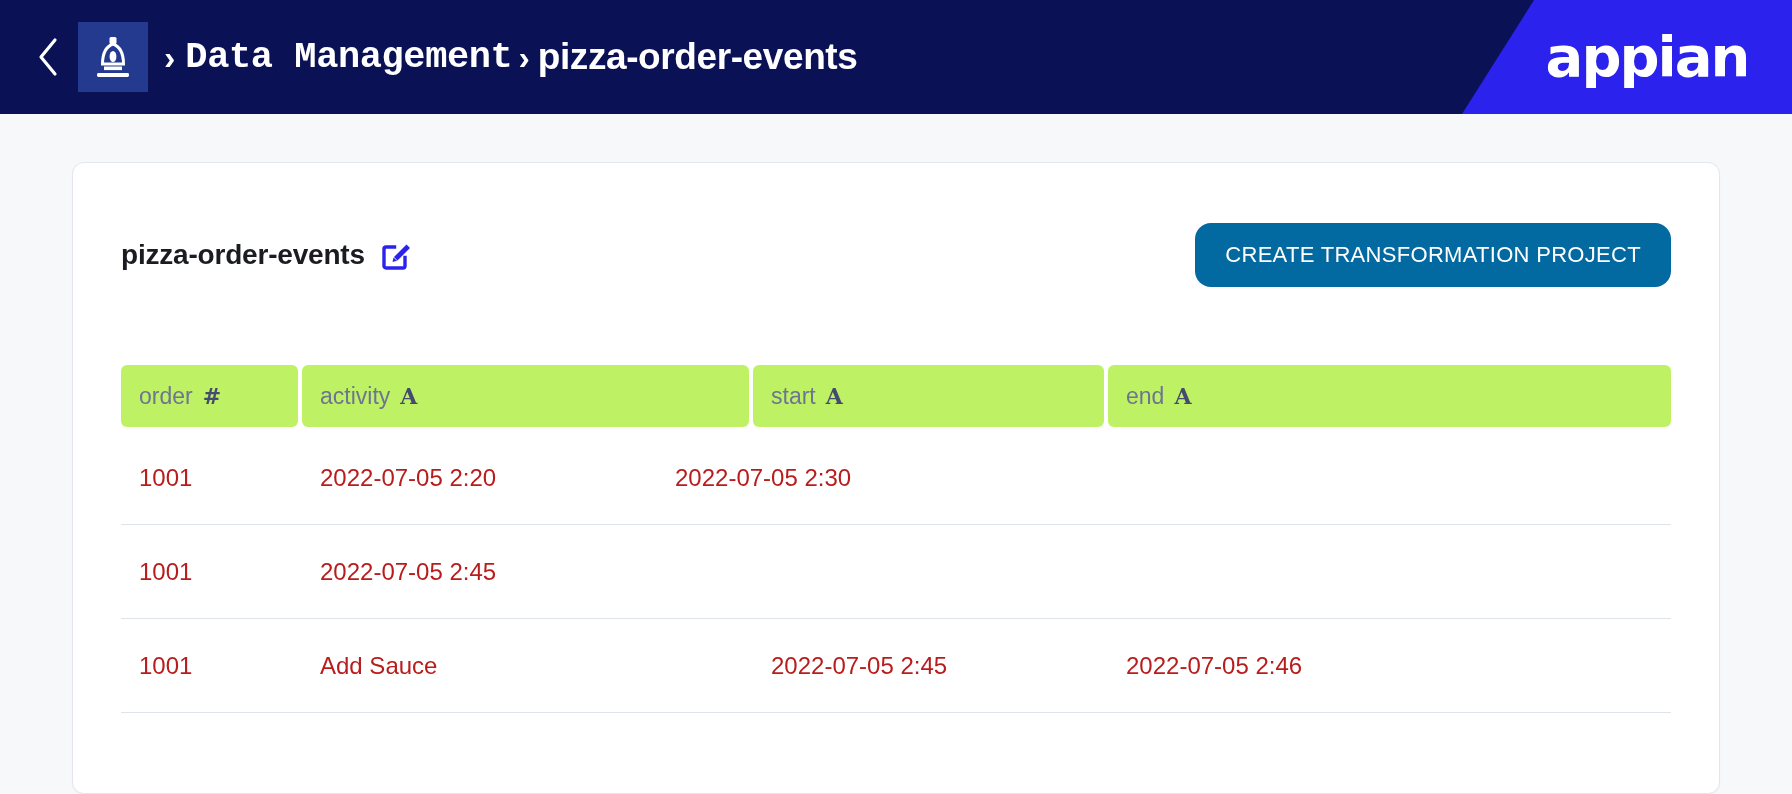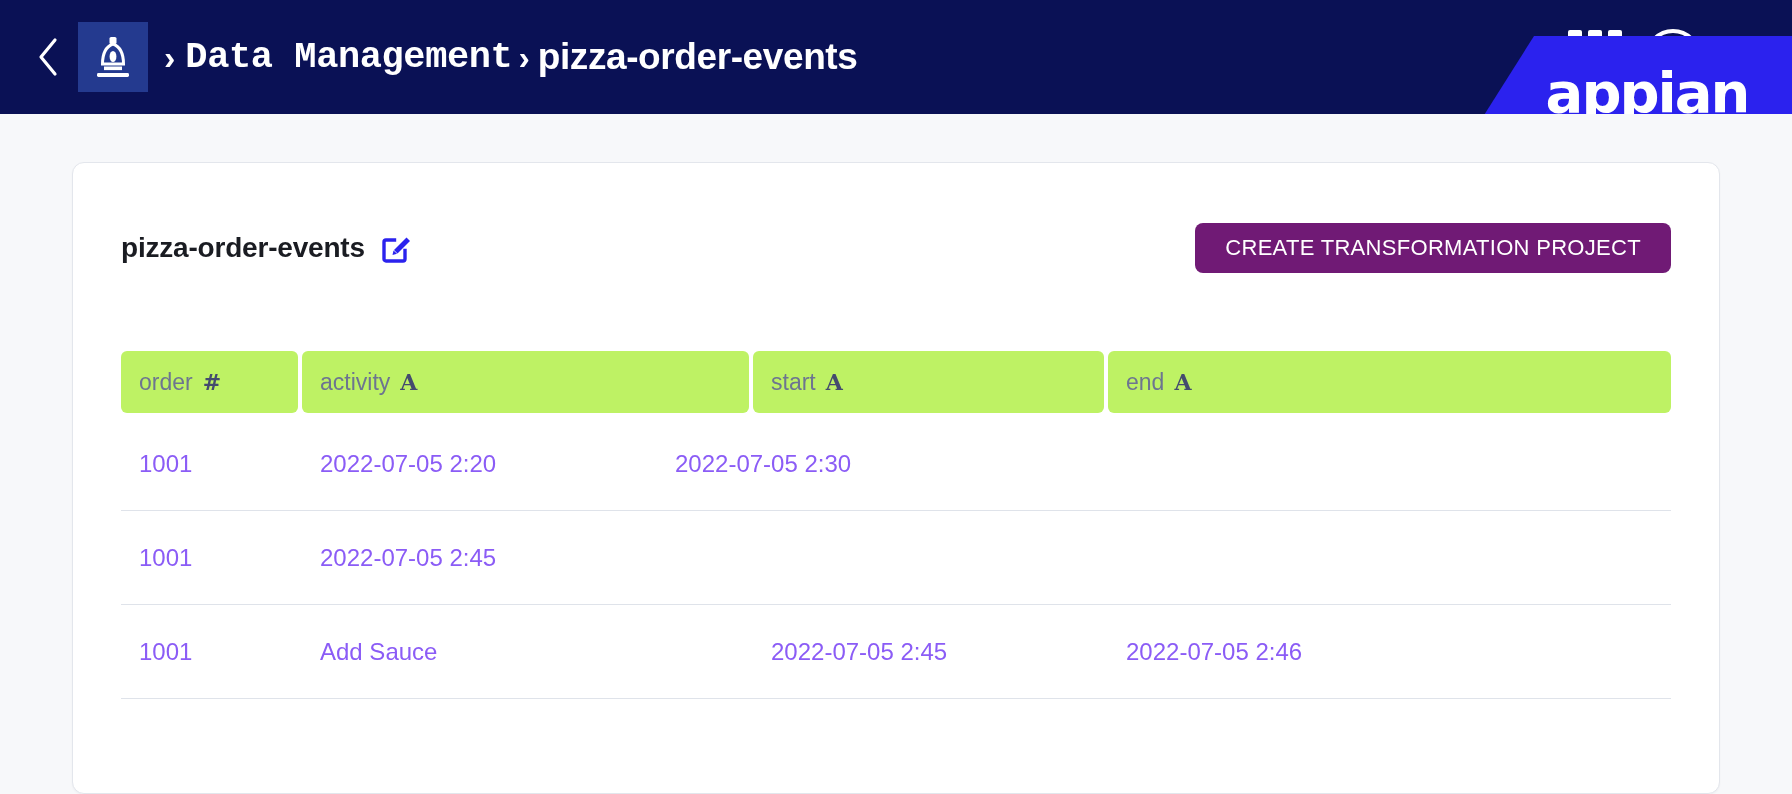--- a/index.html
+++ b/index.html
@@ -118,21 +118,20 @@
     top: 0;
     right: 0;
     height: 114px;
     width: 330px;
     background: #2b22ee;
     clip-path: polygon(72px 0, 100% 0, 100% 100%, 0 100%);
     display: flex;
     align-items: center;
     justify-content: center;
     z-index: 2;
-    margin-top: 36px;
   }
   .brand-wordmark {
     color: #ffffff;
     font-size: 56px;
     font-weight: 700;
     letter-spacing: -2px;
     line-height: 1;
     padding-left: 40px;
     font-family: "DejaVu Sans", sans-serif;
   }
@@ -162,29 +161,29 @@
     gap: 16px;
   }
   .card-title {
     font-size: 28px;
     font-weight: 700;
     color: #1a1c22;
     letter-spacing: -0.2px;
   }
   .edit-icon { cursor: pointer; display:flex; align-items:center; }
   .btn-primary {
-    background: #701a75;
+    background: #0369a1;
     color: #ffffff;
     border: none;
-    border-radius: 8px;
+    border-radius: 16px;
     font-family: "Liberation Sans", sans-serif;
     font-size: 22px;
     font-weight: 400;
     letter-spacing: 0.3px;
-    padding: 12px 30px;
+    padding: 19px 30px;
     cursor: pointer;
     white-space: nowrap;
   }
 
   
   .grid-table { width: 100%; }
   .thead {
     display: flex;
     gap: 4px;
     margin-bottom: 4px;
@@ -217,21 +216,21 @@
 
   .trow {
     display: flex;
     gap: 4px;
     height: 94px;
     align-items: center;
     border-bottom: 1px solid #dfe3ea;
   }
   .td {
     font-size: 24px;
-    color: #8b5cf6;
+    color: #b91c1c;
     padding: 0 18px;
     white-space: nowrap;
     overflow: hidden;
     text-overflow: ellipsis;
   }
 </style>
 </head>
 <body>
 
 <div class="topbar">

